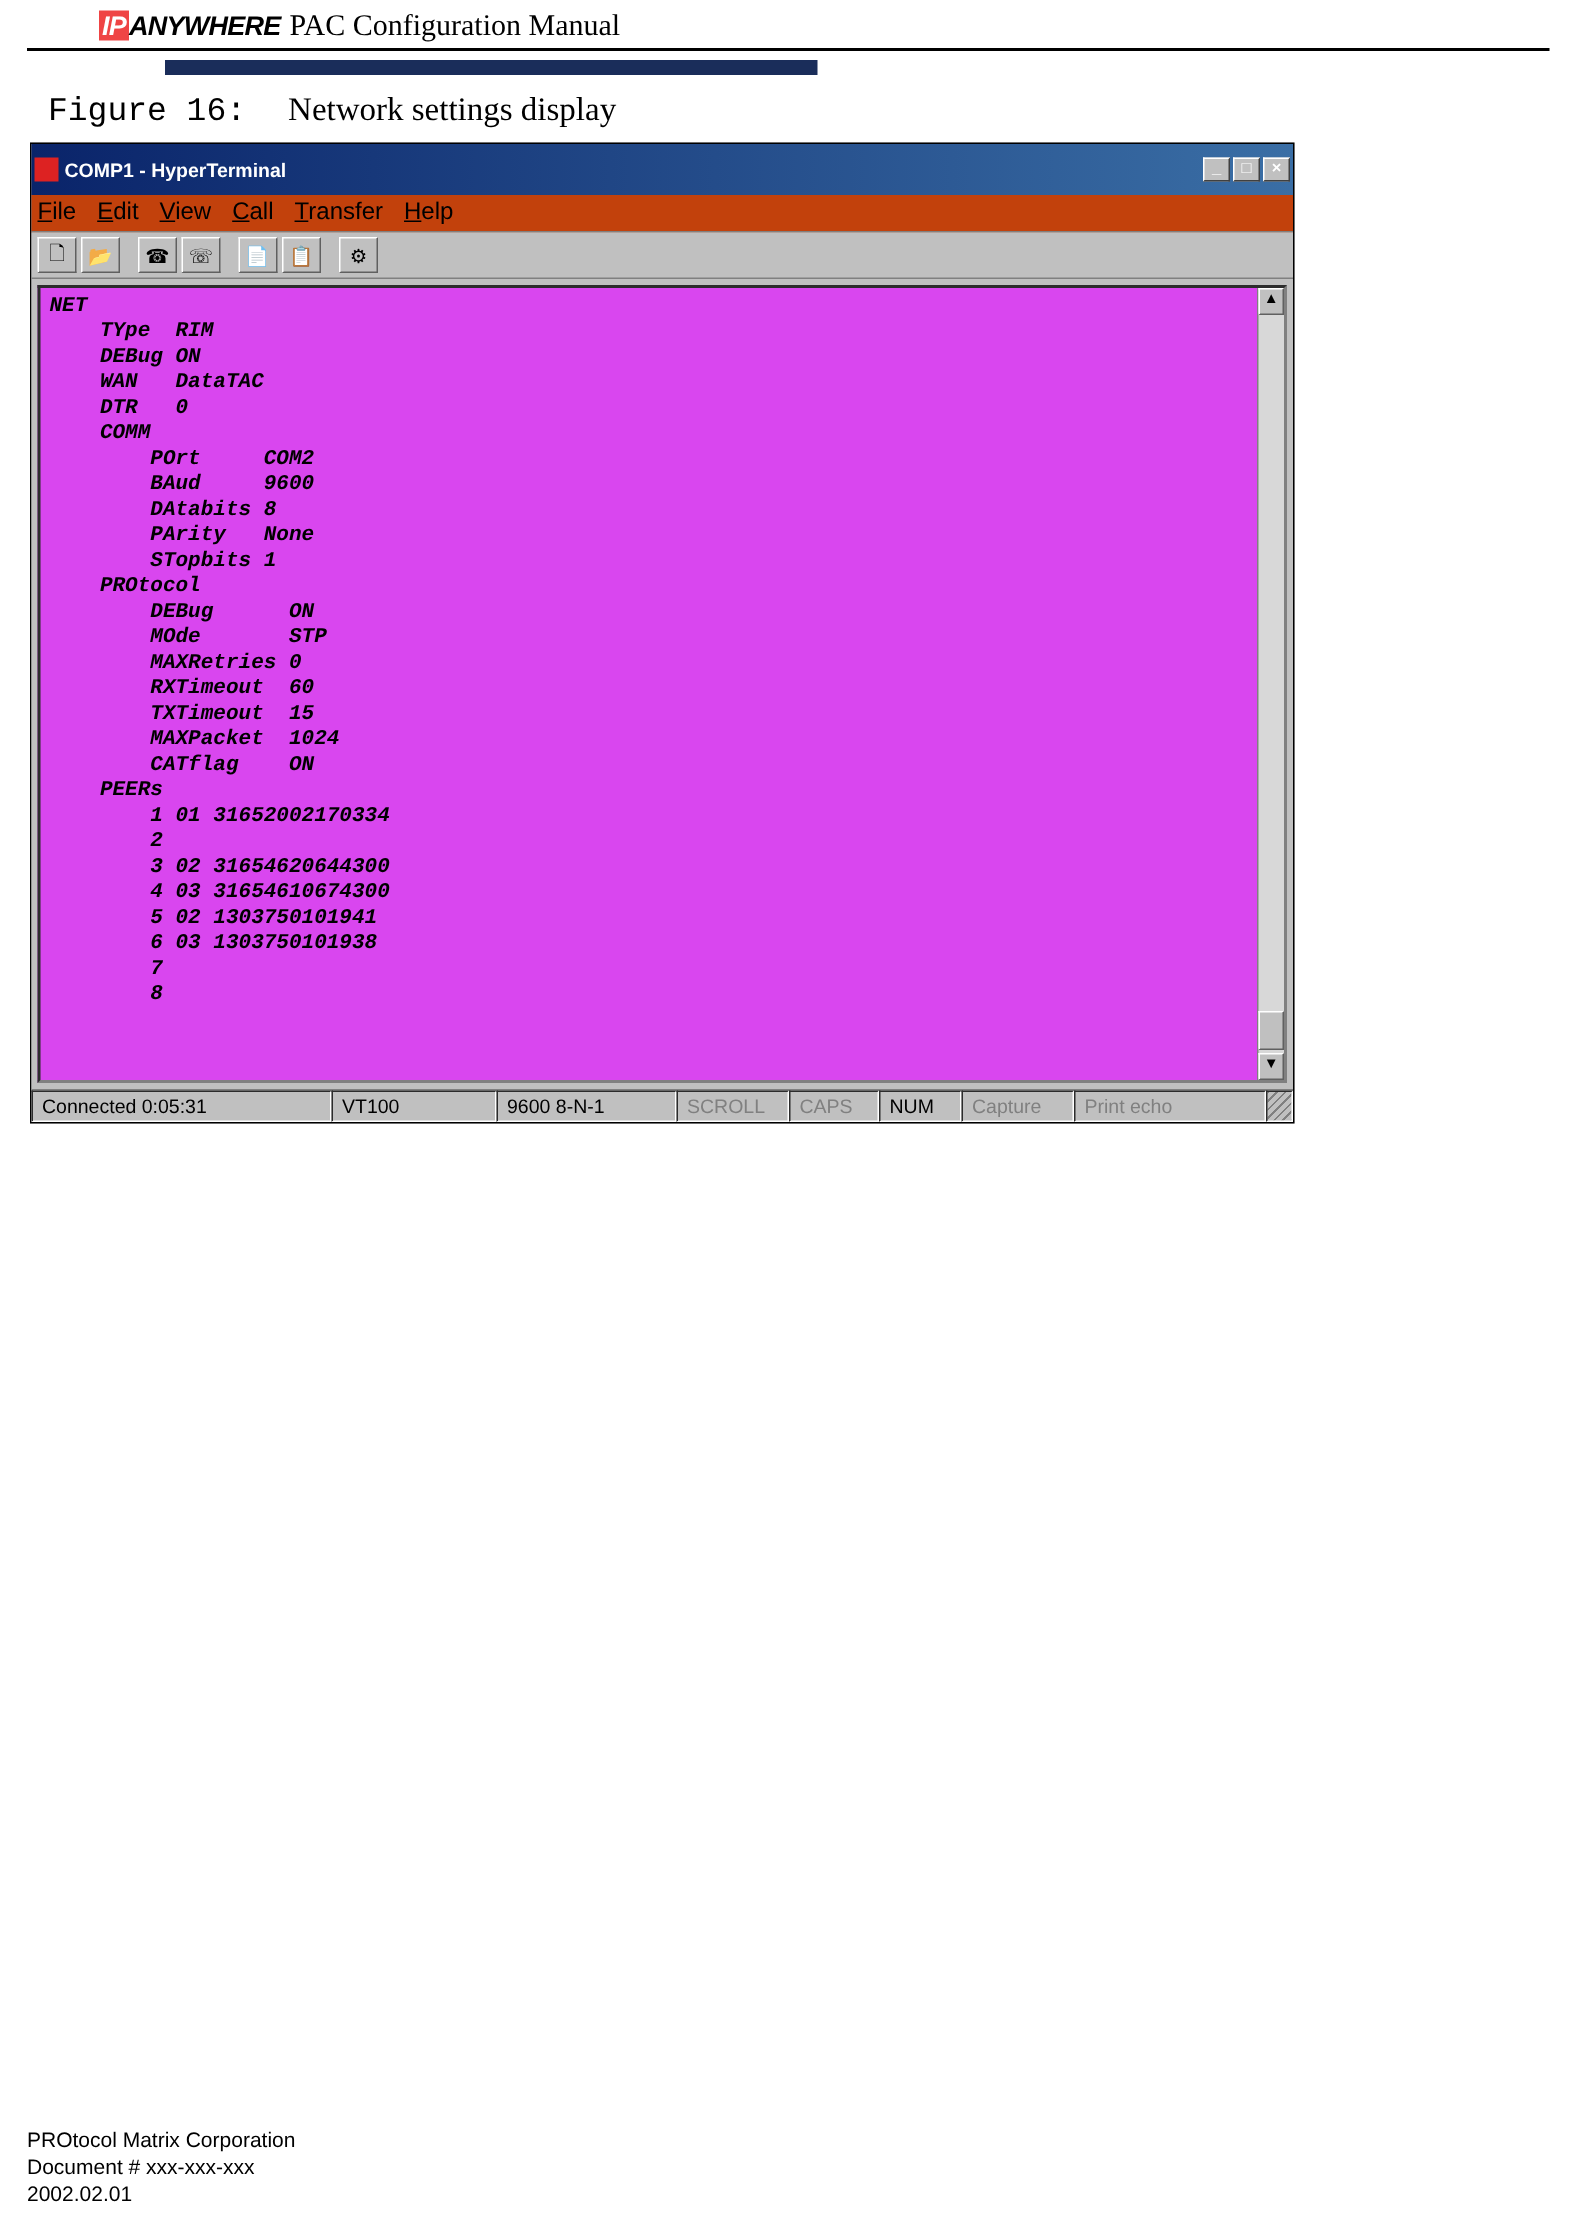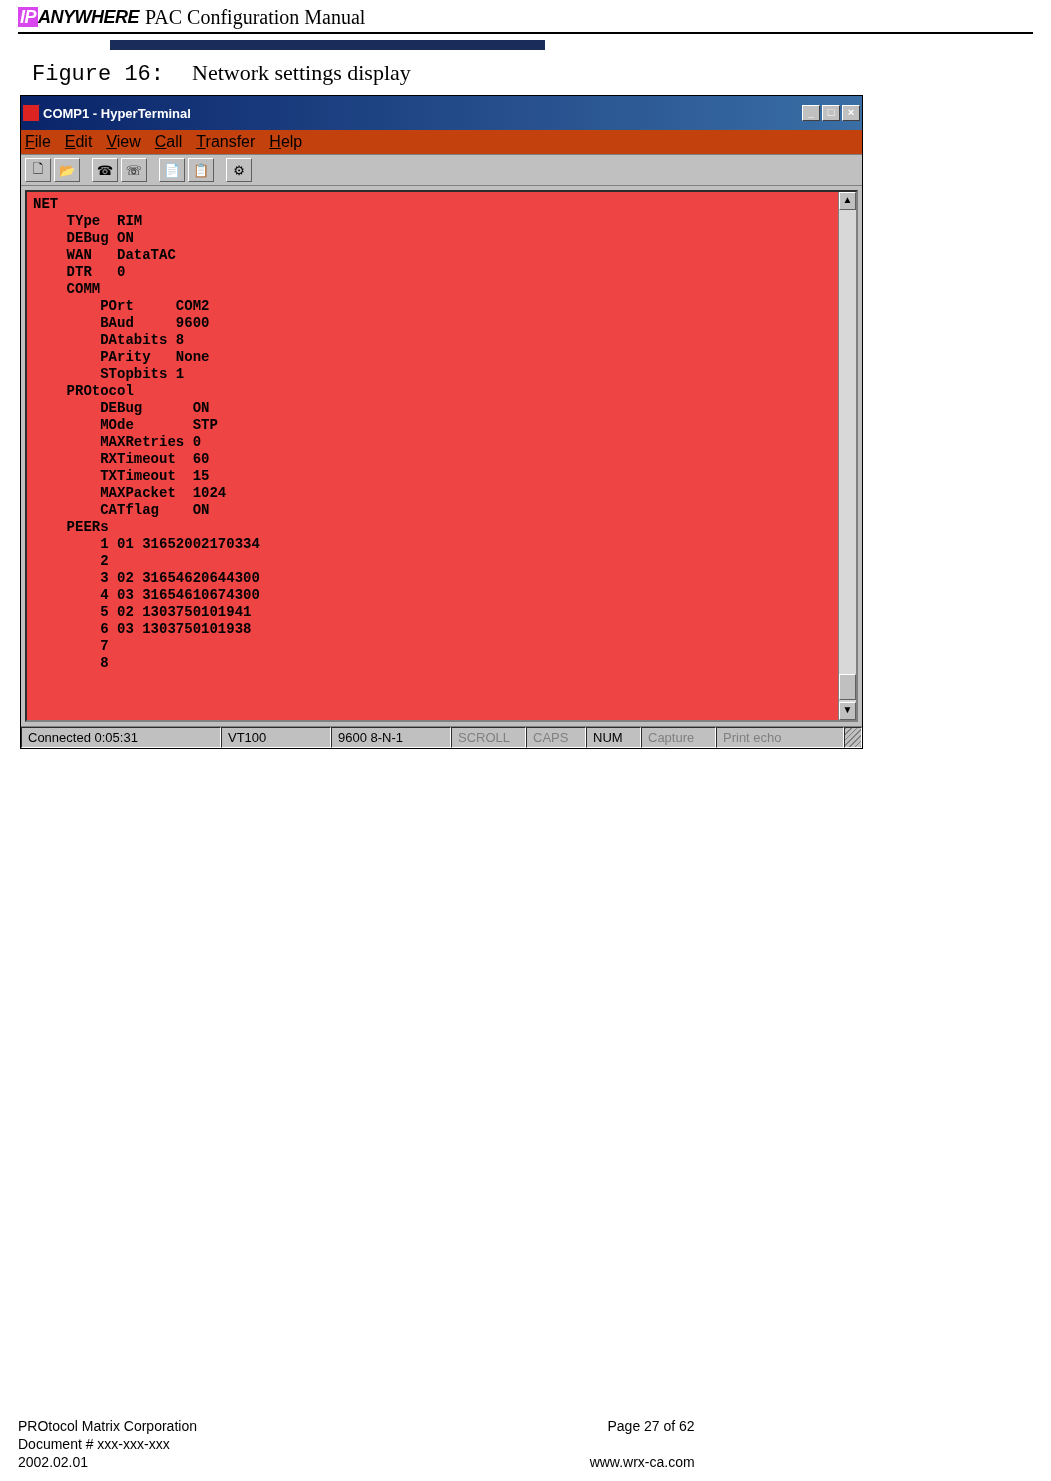--- a/index.html
+++ b/index.html
@@ -24,24 +24,25 @@
   }
   .logo {
     font-family: Arial, sans-serif;
     font-weight: 900;
     font-style: italic;
     font-size: 18px;
     letter-spacing: -0.5px;
     margin-right: 6px;
   }
   .logo .ip {
-    background: #d946ef;
+    background: #ef4444;
     color: #fff;
     padding: 0 2px;
     font-style: italic;
+    margin-left: 48px;
   }
   .header-title {
     font-size: 20px;
   }
   .accent-bar {
     margin: 6px 0 10px 92px;
     height: 10px;
     width: 435px;
     background: #1a2d5a;
   }
@@ -115,23 +116,24 @@
     font-size: 13px;
     cursor: pointer;
   }
   .tsep { width: 6px; }
   .terminal-wrap {
     background: #c0c0c0;
     padding: 4px;
   }
   .terminal-frame {
     border: 2px inset #808080;
-    background: #ef4444;
+    background: #d946ef;
     position: relative;
     display: flex;
+    font-style: italic;
   }
   .terminal {
     flex: 1;
     font-family: "Courier New", monospace;
     font-size: 14px;
     font-weight: bold;
     white-space: pre;
     color: #000;
     padding: 4px 6px 6px 6px;
     line-height: 17px;
@@ -290,18 +292,13 @@
     </div>
   </div>
 </div>
 
 <div class="footer">
   <div class="col">
     <div>PROtocol Matrix Corporation</div>
     <div>Document # xxx-xxx-xxx</div>
     <div>2002.02.01</div>
   </div>
-  <div class="col right">
-    <div>Page 27 of 62</div>
-    <div>&nbsp;</div>
-    <div>www.wrx-ca.com</div>
-  </div>
 </div>
 
 </body></html>

